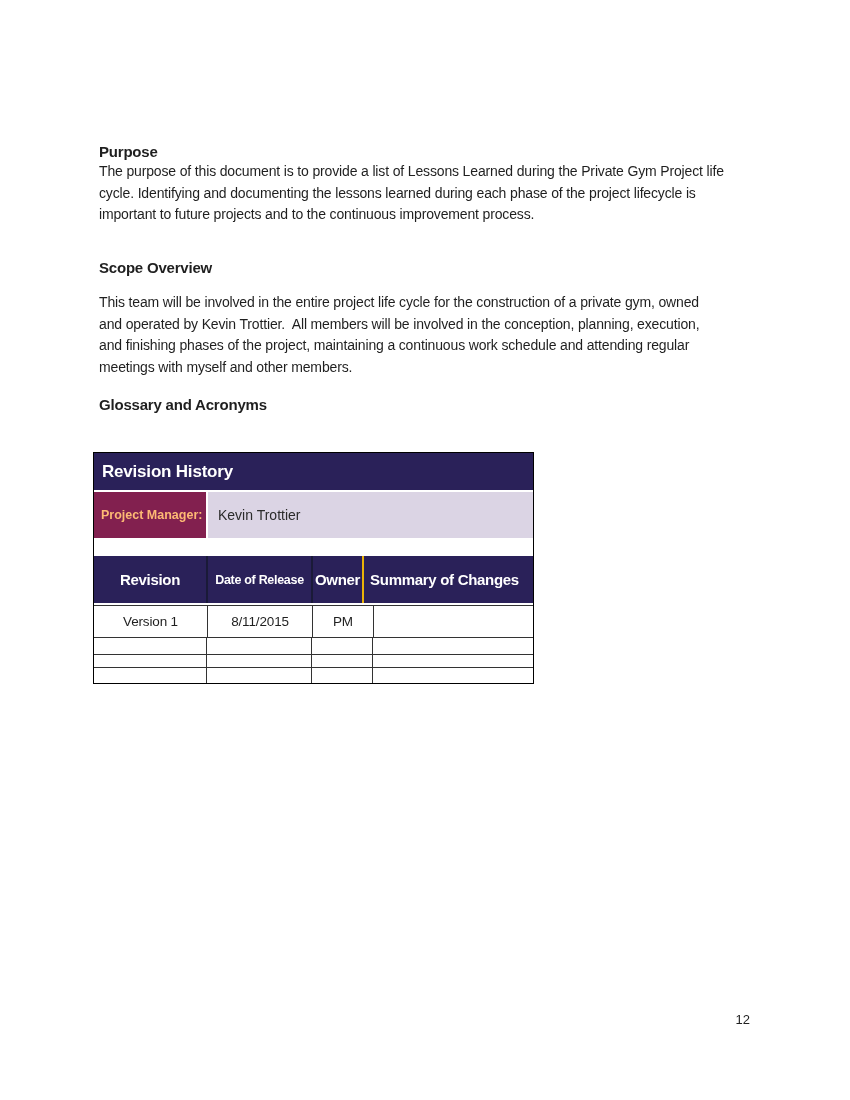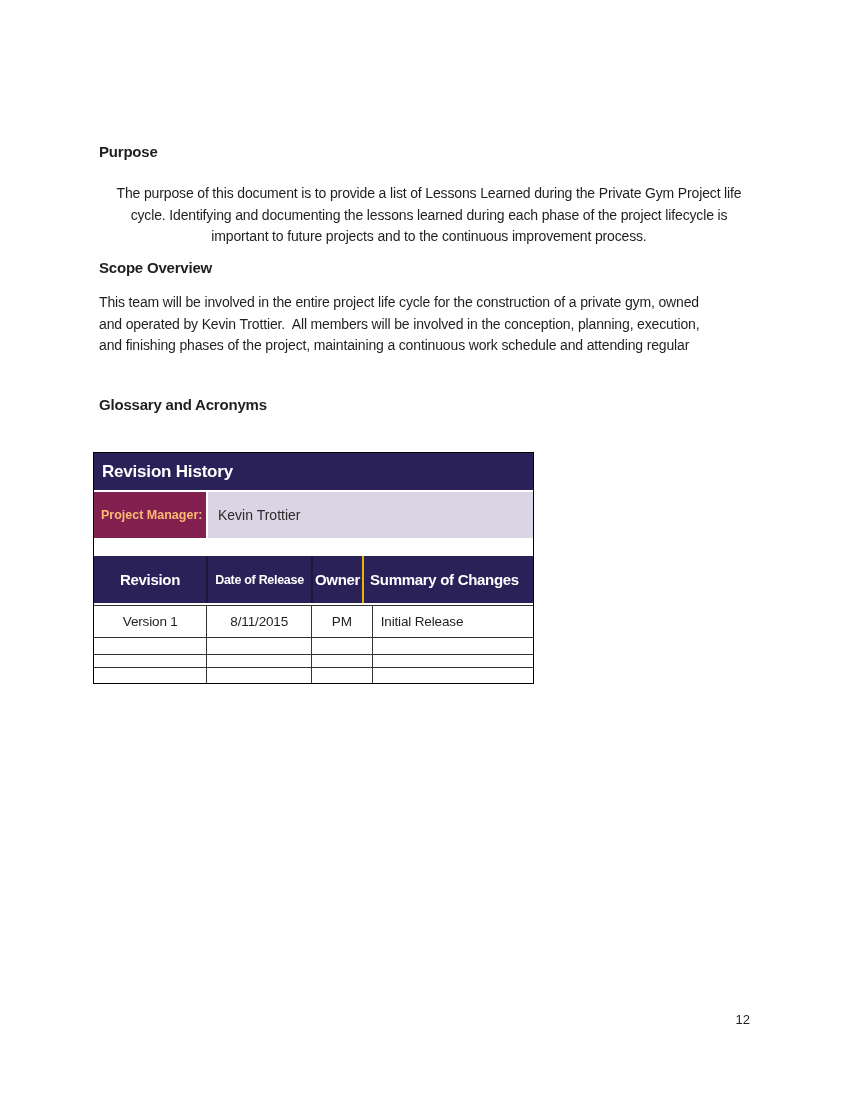--- a/index.html
+++ b/index.html
@@ -20,21 +20,21 @@
   }
   .section-heading {
     font-size:15px; font-weight:bold; letter-spacing:-0.2px;
     line-height:19px; white-space:pre;
   }
   .heading-purpose  { left:99px; top:142px; }
   .heading-scope    { left:99px; top:258px; }
   .heading-glossary { left:99px; top:395px; }
 
   .paragraph { left:99px; width:660px; }
-  .para-purpose { top:183px;text-align:center; }
+  .para-purpose { top:161px; }
   .para-scope   { top:292px; }
   .para-line {
     font-size:14px; line-height:21.5px; letter-spacing:-0.15px;
     white-space:pre;
   }
 
   .glossary-row { left:99px; top:430px; font-size:14px; line-height:20px; white-space:pre; }
   .glossary-acronym { display:inline-block; width:49px; }
 
   
@@ -108,20 +108,21 @@
     <div class="para-line">cycle. Identifying and documenting the lessons learned during each phase of the project lifecycle is</div>
     <div class="para-line">important to future projects and to the continuous improvement process.</div>
   </div>
 
   <div class="abs section-heading heading-scope">Scope Overview</div>
 
   <div class="abs paragraph para-scope">
     <div class="para-line">This team will be involved in the entire project life cycle for the construction of a private gym, owned</div>
     <div class="para-line">and operated by Kevin Trottier.  All members will be involved in the conception, planning, execution,</div>
     <div class="para-line">and finishing phases of the project, maintaining a continuous work schedule and attending regular</div>
+    <div class="para-line">meetings with myself and other members.</div>
   </div>
 
   <div class="abs section-heading heading-glossary">Glossary and Acronyms</div>
 
   <div class="abs glossary-row">
     <span class="glossary-acronym">PM</span><span>Project Manager</span>
   </div>
 
   <div class="abs rh-table">
     <div class="rh-title">Revision History</div>
@@ -136,21 +137,20 @@
       <div class="rh-head-cell c2">Date of Release</div>
       <div class="rh-head-cell c3">Owner</div>
       <div class="rh-head-cell c4">Summary of Changes</div>
     </div>
 
     <div class="rh-body">
       <div class="rh-row filled">
         <div class="rh-cell c1">Version 1</div>
         <div class="rh-cell c2">8/11/2015</div>
         <div class="rh-cell c3">PM</div>
-        <div class="rh-cell c4">Initial Release</div>
       </div>
       <div class="rh-row e1">
         <div class="rh-cell c1"></div>
         <div class="rh-cell c2"></div>
         <div class="rh-cell c3"></div>
         <div class="rh-cell c4"></div>
       </div>
       <div class="rh-row e2">
         <div class="rh-cell c1"></div>
         <div class="rh-cell c2"></div>

